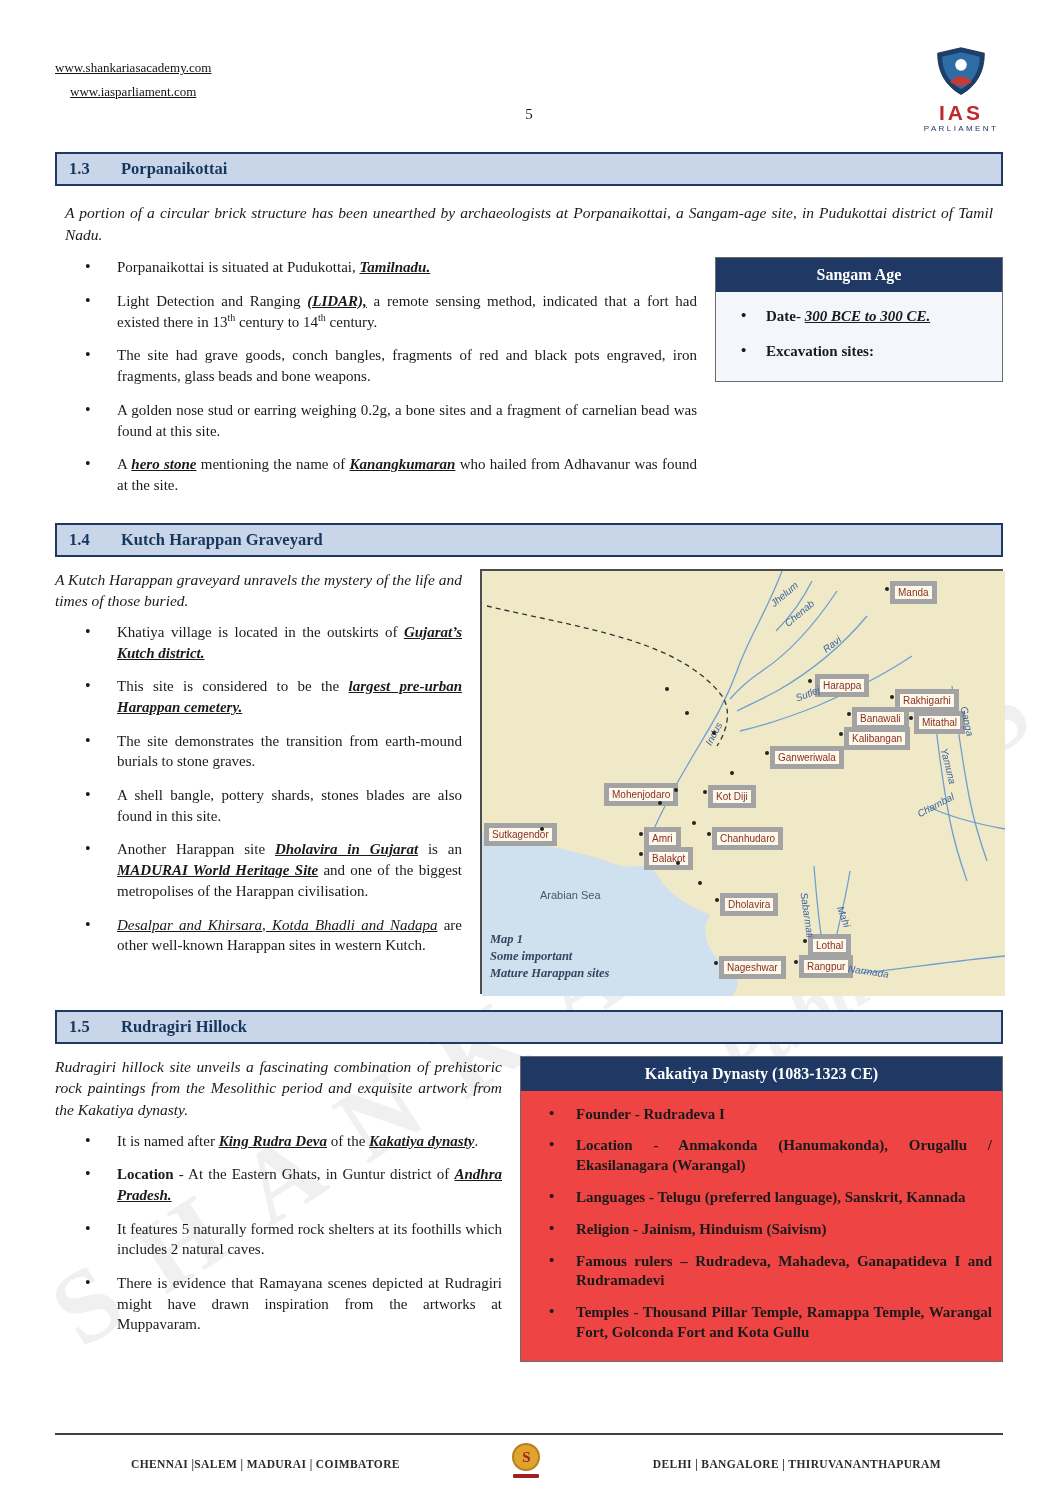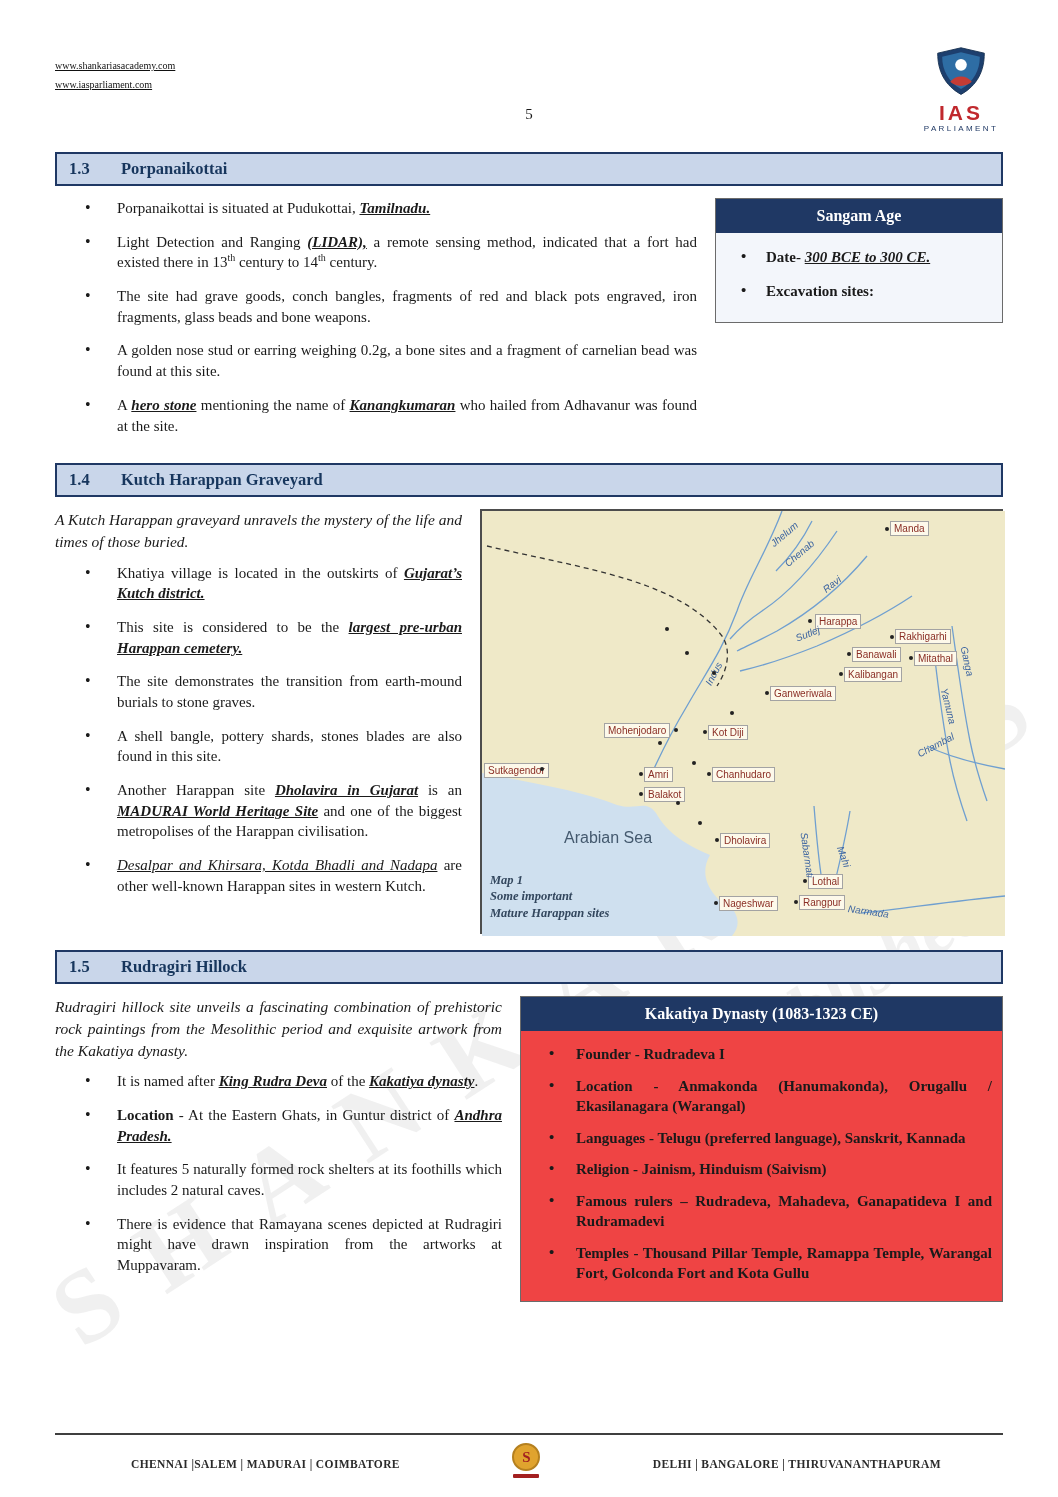--- a/index.html
+++ b/index.html
@@ -16,21 +16,21 @@
 
   
   .wm { position:absolute; pointer-events:none; font-weight:bold; color:rgba(110,110,110,0.10); white-space:nowrap; z-index:0; }
   .wm1 { left:30px; top:1270px; font-size:104px; letter-spacing:42px; transform:rotate(-33deg); transform-origin:0 0; }
   .wm2 { left:700px; top:1030px; font-size:74px; font-style:italic; transform:rotate(-33deg); transform-origin:0 0; color:rgba(120,120,120,0.10); }
   .content { position:relative; z-index:1; }
 
   
   .header { display:flex; justify-content:space-between; align-items:flex-start; min-height:96px; }
   .hdr-links { padding-top:14px; }
-  .hdr-link { font-size:10px; color:#111; text-decoration:underline; margin-bottom:8px; cursor:pointer; }
+  .hdr-link { font-size:13px; color:#111; text-decoration:underline; margin-bottom:8px; cursor:pointer;text-align:center; }
   .page-num { position:absolute; left:50%; transform:translateX(-50%); top:60px; font-size:15px; }
   .logo { display:flex; flex-direction:column; align-items:center; width:84px; }
   .logo-ias { color:#c0282d; font-weight:bold; font-size:21px; letter-spacing:3px; line-height:1.05; font-family:"Liberation Sans",sans-serif; }
   .logo-parl { color:#1f3864; font-size:8px; letter-spacing:2.4px; font-family:"Liberation Sans",sans-serif; }
 
   
   .hbar {
     display:flex; align-items:center;
     background:#c9d6ea; border:2px solid #1f3864;
     height:34px; font-weight:bold; font-size:16.5px; color:#17365d;
@@ -64,31 +64,31 @@
   .sangam-box { width:288px; }
   .kakatiya-box { width:483px; background:#ef4444; }
   .kakatiya-box ul.box-bullets li { padding-left:45px; margin-bottom:12px; line-height:1.32; }
   .kakatiya-box ul.box-bullets li::before { left:18px; }
 
   
   .map-wrap { position:relative; width:523px; height:425px; border:2px solid #4d4d4d; background:#efe9c8; flex:0 0 auto; }
   .map-wrap svg { position:absolute; left:0; top:0; }
   .map-layer { position:absolute; left:0; top:0; width:100%; height:100%; }
   .map-site {
-    position:absolute; background:#fdf9ea; border:1px solid #a3a3a3; color:#8a2e25;
+    position:absolute; background:#fdf9ea; border:5px solid #a3a3a3; color:#8a2e25;
     font-family:"Liberation Sans",sans-serif; font-size:10px; line-height:13px;
     padding:0 3px; white-space:nowrap;text-align:center;
   }
   .map-river {
     position:absolute; color:#3c64a0; font-style:italic;
     font-family:"Liberation Sans",sans-serif; font-size:10px; white-space:nowrap;
     transform-origin:left center;
   }
   .map-dot { position:absolute; width:4px; height:4px; border-radius:50%; background:#222; transform:translate(-2px,-2px); }
-  .sea-label { position:absolute; left:58px; top:318px; color:#44596e; font-family:"Liberation Sans",sans-serif; font-size:16px;margin-left:24px; }
+  .sea-label { position:absolute; left:58px; top:318px; color:#44596e; font-family:"Liberation Sans",sans-serif; font-size:11px; }
   .map-caption { position:absolute; left:8px; bottom:10px; color:#33475e; font-style:italic; font-weight:bold; font-size:12.5px; line-height:1.35; }
 
   
   .footer { position:absolute; left:55px; right:55px; bottom:12px; z-index:1; }
   .footer-line { border-top:2px solid #3f3f3f; margin-bottom:8px; }
   .footer-row { display:flex; align-items:center; justify-content:space-between; padding:0 62px 0 76px; }
   .footer-text { font-size:11.5px; font-weight:bold; letter-spacing:0.4px; color:#2b2b2b; }
   .footer-logo { position:relative; width:34px; height:42px; display:flex; flex-direction:column; align-items:center; }
   .footer-logo .s-circle { width:28px; height:28px; border-radius:50%; background:#e0a32e; border:2px solid #b5801f; display:flex; align-items:center; justify-content:center; }
   .footer-logo .s-letter { color:#a32020; font-weight:bold; font-size:15px; font-family:"Liberation Serif",serif; }
@@ -124,20 +124,21 @@
         <span class="logo-ias">IAS</span>
         <span class="logo-parl">PARLIAMENT</span>
       </div>
     </div>
 
     <div class="hbar" style="margin-top:10px;">
       <span class="hnum">1.3</span>
       <span>Porpanaikottai</span>
     </div>
 
+    <p class="intro full-intro">A portion of a circular brick structure has been unearthed by archaeologists at Porpanaikottai, a Sangam-age site, in Pudukottai district of Tamil Nadu.</p>
 
     <div class="row">
       <div class="col-left">
         <ul class="bullets">
             <li>Porpanaikottai is situated at Pudukottai, <b><i><u>Tamilnadu.</u></i></b></li>
             <li>Light Detection and Ranging <b><i><u>(LIDAR),</u></i></b> a remote sensing method, indicated that a fort had existed there in 13<sup>th</sup> century to 14<sup>th</sup> century.</li>
             <li>The site had grave goods, conch bangles, fragments of red and black pots engraved, iron fragments, glass beads and bone weapons.</li>
             <li>A golden nose stud or earring weighing 0.2g, a bone sites and a fragment of carnelian bead was found at this site.</li>
             <li>A <b><i><u>hero stone</u></i></b> mentioning the name of <b><i><u>Kanangkumaran</u></i></b> who hailed from Adhavanur was found at the site.</li>
           </ul>

